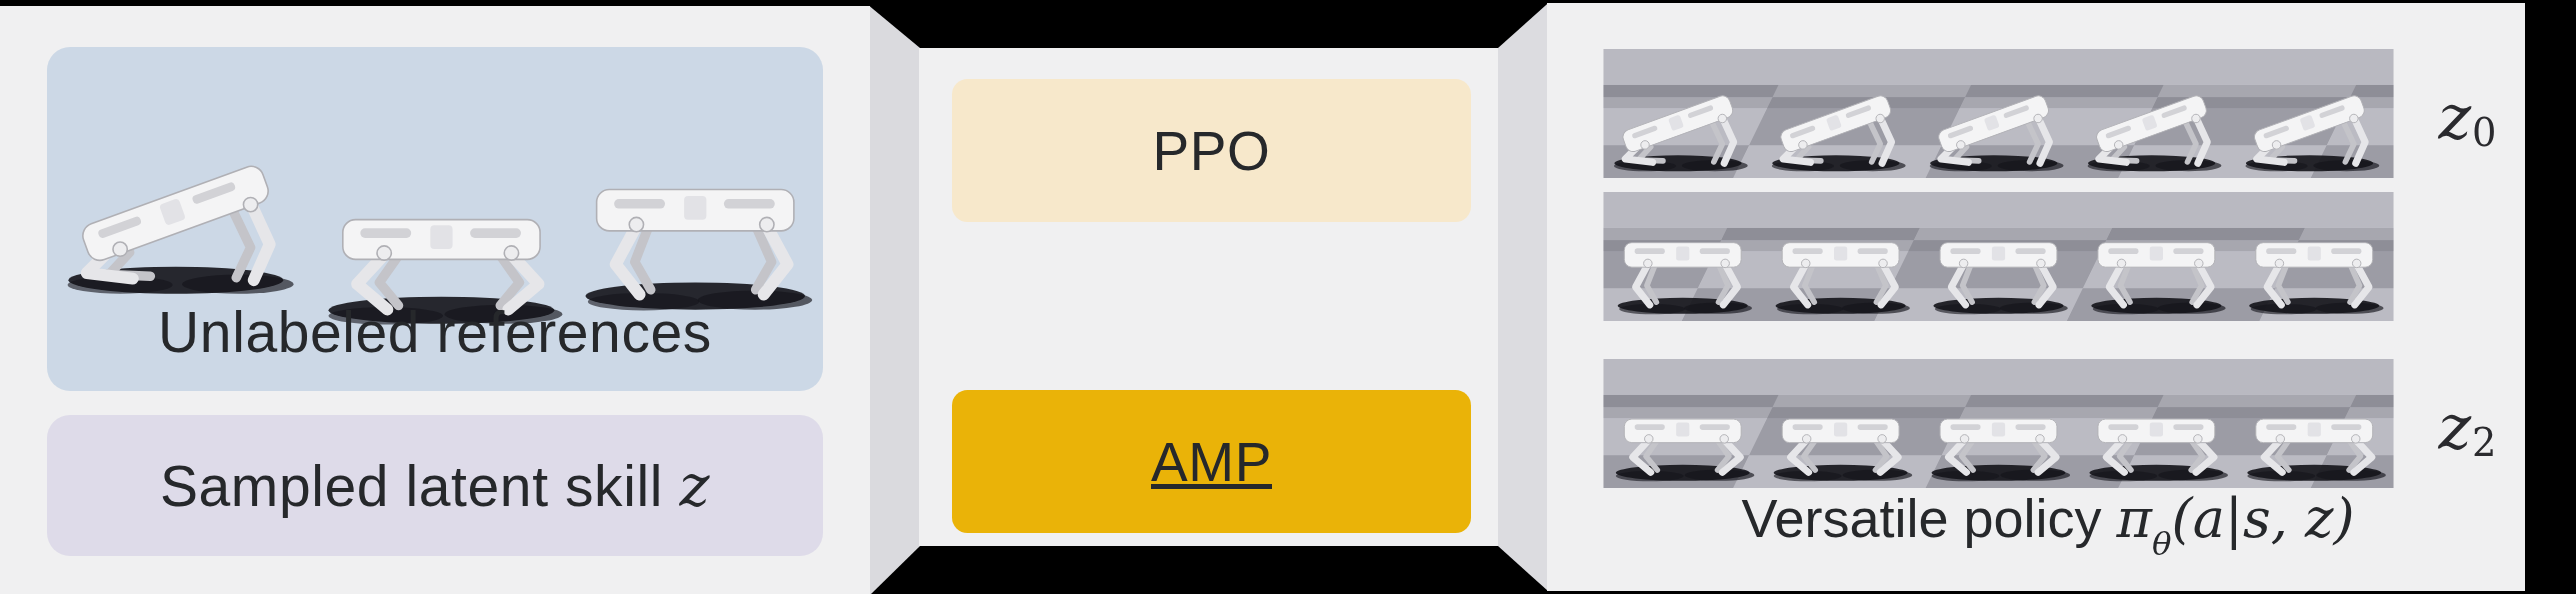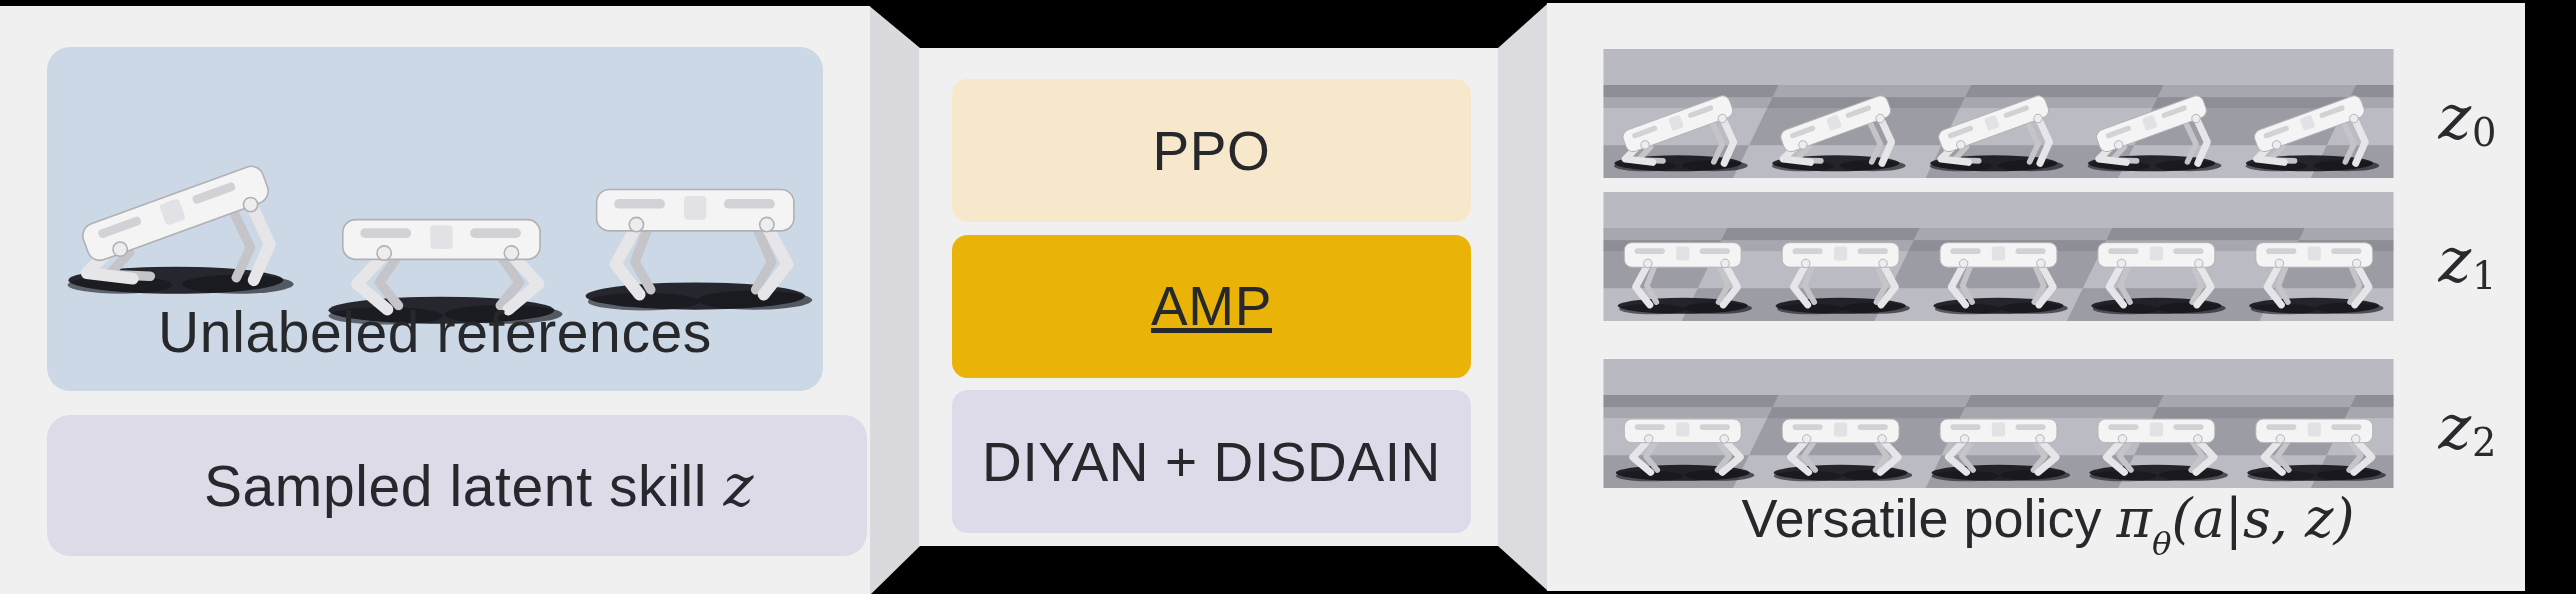--- a/index.html
+++ b/index.html
@@ -23,21 +23,21 @@
   .fold-left{left:870px; width:50px; background:var(--fold_left);
     clip-path:polygon(0 6.4px,100% 48px,100% 546px,0 595px);}
   .fold-right{left:1498px; width:50px; background:var(--fold_right);
     clip-path:polygon(0 48px,100% 3.2px,100% 591px,0 546px);}
 
   
   .refs-box{position:absolute; left:47px; top:41px; width:776px; height:344px;
     border-radius:23px; background:var(--references_bg);}
   .skill-box{position:absolute; left:47px; top:409px; width:776px; height:141px;
     border-radius:23px; background:var(--skill_bg);
-    display:flex; align-items:center; justify-content:center;padding-left:44px;}
+    display:flex; align-items:center; justify-content:center;}
   .big-label{font-size:57px; letter-spacing:0.6px; color:var(--text); white-space:nowrap;}
   .refs-label{position:absolute; left:0; right:0; bottom:26px; text-align:center;}
   #left-robots{position:absolute; left:0; top:35px; width:776px; height:277px;}
 
   
   .algo-stack{position:absolute; left:33px; top:31px; width:519px; height:454px;
     display:flex; flex-direction:column; justify-content:space-between;}
   .mbox{height:143px; border-radius:15.5px; display:flex; align-items:center; justify-content:center;}
   .mbox-label{font-size:55px; letter-spacing:0.6px; color:var(--text); white-space:nowrap;}
 
@@ -142,23 +142,20 @@
   <div class="fold fold-right"></div>
 
   <div class="panel panel-middle">
     <div class="algo-stack">
         <div class="mbox" style="background: rgb(247, 232, 203);">
     <span class="mbox-label">PPO</span>
   </div>
         <div class="mbox" style="background: #eab308; text-decoration: underline;">
     <span class="mbox-label">AMP</span>
   </div>
-        <div class="mbox" style="background: rgb(221, 219, 233);">
-    <span class="mbox-label">DIYAN + DISDAIN</span>
-  </div>
       </div>
   </div>
 
   <div class="panel panel-right">
     <div>
         <div class="rollout-row" style="top: 46px;">
     <svg class="strip-svg" viewBox="0 0 1231 201">
       <rect class="sky" x="0" y="0" width="1231" height="56" style="fill:var(--checker_sky)"></rect>
       <rect class="floor" x="0" y="56" width="1231" height="145" fill="url(#checkA)"></rect>
       <rect class="far-dim" x="0" y="56" width="1231" height="36" fill="#5e5e6a" opacity="0.22"></rect>
@@ -174,21 +171,20 @@
     <svg class="strip-svg" viewBox="0 0 1231 201">
       <rect class="sky" x="0" y="0" width="1231" height="56" style="fill:var(--checker_sky)"></rect>
       <rect class="floor" x="0" y="56" width="1231" height="145" fill="url(#checkB)"></rect>
       <rect class="far-dim" x="0" y="56" width="1231" height="36" fill="#5e5e6a" opacity="0.22"></rect>
     <use href="#rb-stand" x="6" y="26" width="235" height="169"></use>
             <use href="#rb-stand" x="252" y="26" width="235" height="169"></use>
             <use href="#rb-stand" x="498" y="26" width="235" height="169"></use>
             <use href="#rb-stand" x="744" y="26" width="235" height="169"></use>
             <use href="#rb-stand" x="990" y="26" width="235" height="169"></use>
           </svg>
-    <div class="z-label"><span class="z-sym">z</span><span class="z-sub">1</span></div>
   </div>
         <div class="rollout-row" style="top: 334px; margin-top: 22px;">
     <svg class="strip-svg" viewBox="0 0 1231 201">
       <rect class="sky" x="0" y="0" width="1231" height="56" style="fill:var(--checker_sky)"></rect>
       <rect class="floor" x="0" y="56" width="1231" height="145" fill="url(#checkA)"></rect>
       <rect class="far-dim" x="0" y="56" width="1231" height="36" fill="#5e5e6a" opacity="0.22"></rect>
     <use href="#rb-crouch" x="6" y="26" width="235" height="169"></use>
             <use href="#rb-crouch" x="252" y="26" width="235" height="169"></use>
             <use href="#rb-crouch" x="498" y="26" width="235" height="169"></use>
             <use href="#rb-crouch" x="744" y="26" width="235" height="169"></use>

